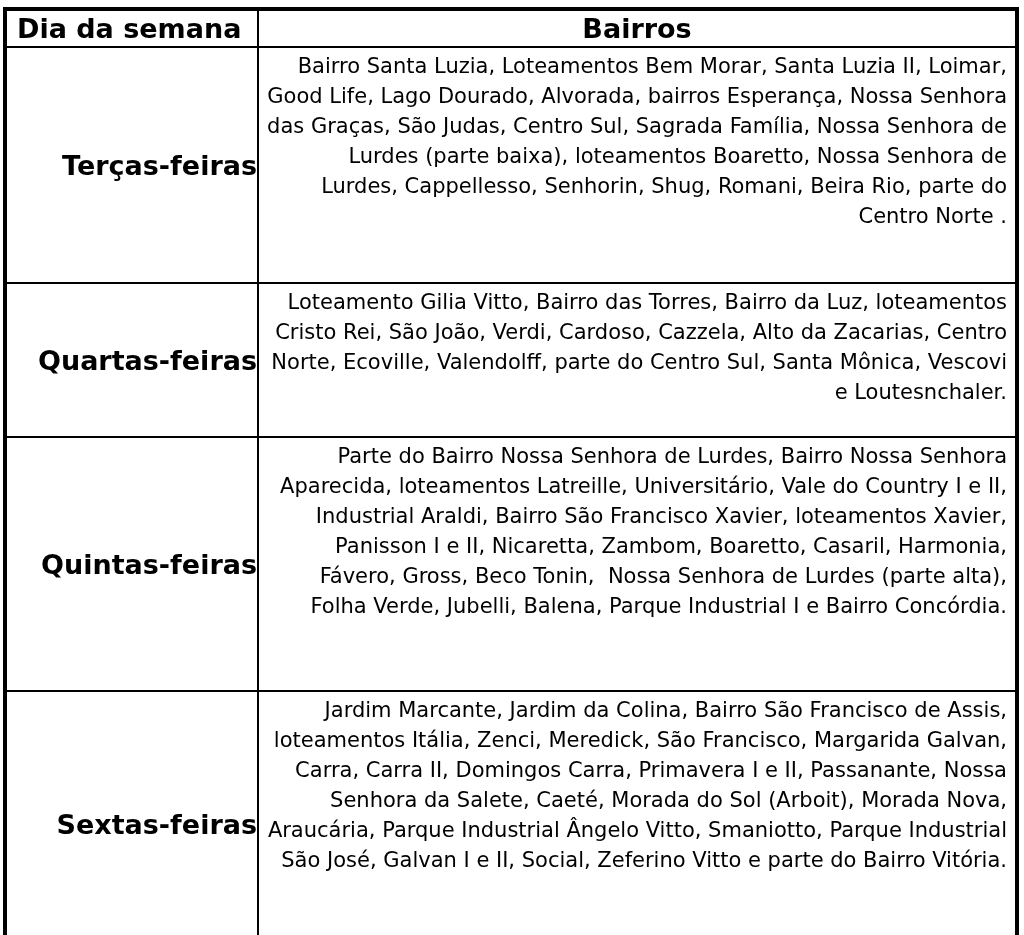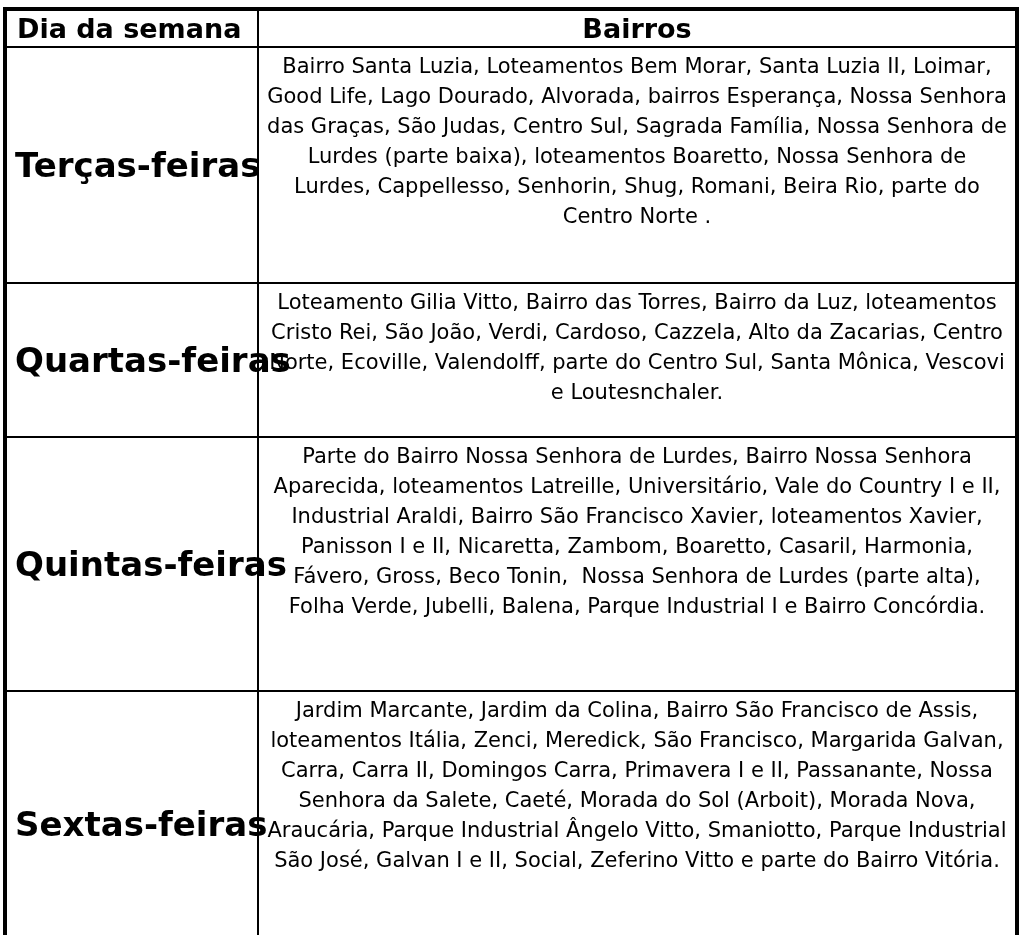--- a/index.html
+++ b/index.html
@@ -44,32 +44,32 @@
     height: 32px;
     white-space: nowrap;
   }
   th.bairros-header {
     font-size: 27px;
     font-weight: bold;
     text-align: center;
     padding: 1px 6px 2px 6px;
   }
   td.day-cell {
-    font-size: 34px;
+    font-size: 27px;
     font-weight: bold;
     vertical-align: middle;
     text-align: right;
     padding: 0 0 0 8px;
     white-space: nowrap;
   }
   td.bairros-cell {
     font-size: 21px;
     line-height: 30px;
     vertical-align: top;
-    text-align: center;
+    text-align: right;
     padding: 3px 8px 3px 8px;
     white-space: pre-wrap;
     word-wrap: break-word;
   }
   tr.row-tercas  td { height: 228px; }
   tr.row-quartas td { height: 146px; margin-top: 24px; }
   tr.row-quintas td { height: 246px; margin-left: 44px; }
   tr.row-sextas  td { height: 258px; }
 </style>
 </head>

